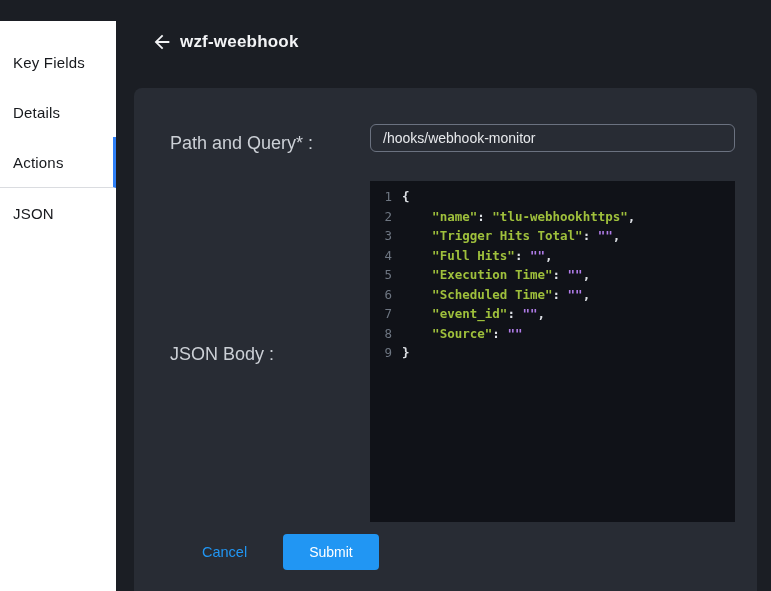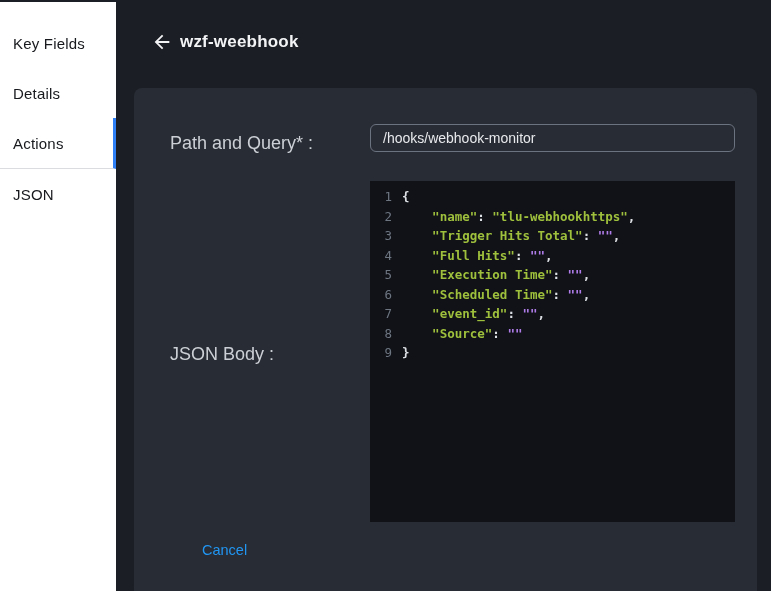--- a/index.html
+++ b/index.html
@@ -10,21 +10,21 @@
     --sidebar-divider:#dadce0;
   }
   *{box-sizing:border-box;margin:0;padding:0;}
   html,body{width:771px;height:591px;}
   body{
     background:var(--page-bg);
     font-family:"Liberation Sans",sans-serif;
     overflow:hidden;position:relative;
   }
   .sidebar{
-    position:absolute;left:0;top:2px;bottom:0;width:116px;
+    position:absolute;left:0;top:21px;bottom:0;width:116px;
     background:var(--sidebar-bg);padding-top:16px;
   }
   .sb-item{
     padding:17px 10px 16px 13px;font-size:15px;color:var(--sidebar-text);
     cursor:pointer;letter-spacing:.2px;
   }
   .sb-item.active{
     border-right:3px solid var(--active-bar);
     border-bottom:1px solid var(--sidebar-divider);
   }
@@ -106,15 +106,16 @@
           <div class="code-line"><span class="ln">5</span><span class="code-content"><span class="tok-plain">    </span><span class="tok-key">"Execution Time"</span><span class="tok-punct">: </span><span class="tok-empty">""</span><span class="tok-punct">,</span></span></div>
           <div class="code-line"><span class="ln">6</span><span class="code-content"><span class="tok-plain">    </span><span class="tok-key">"Scheduled Time"</span><span class="tok-punct">: </span><span class="tok-empty">""</span><span class="tok-punct">,</span></span></div>
           <div class="code-line"><span class="ln">7</span><span class="code-content"><span class="tok-plain">    </span><span class="tok-key">"event_id"</span><span class="tok-punct">: </span><span class="tok-empty">""</span><span class="tok-punct">,</span></span></div>
           <div class="code-line"><span class="ln">8</span><span class="code-content"><span class="tok-plain">    </span><span class="tok-key">"Source"</span><span class="tok-punct">: </span><span class="tok-empty">""</span></span></div>
           <div class="code-line"><span class="ln">9</span><span class="code-content"><span class="tok-punct">}</span></span></div>
         </div>
     </div>
 
     <div class="btn-row">
       <button class="cancel">Cancel</button>
+      <button class="submit">Submit</button>
     </div>
   </section>
 </div>
 
 </body></html>

